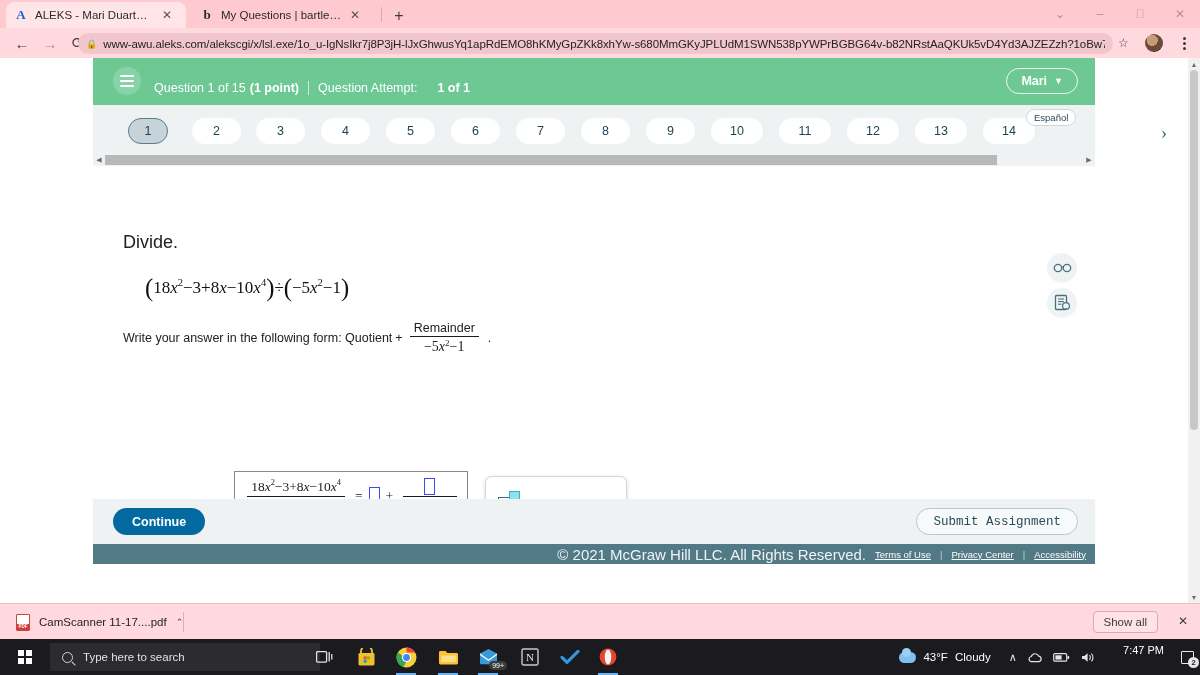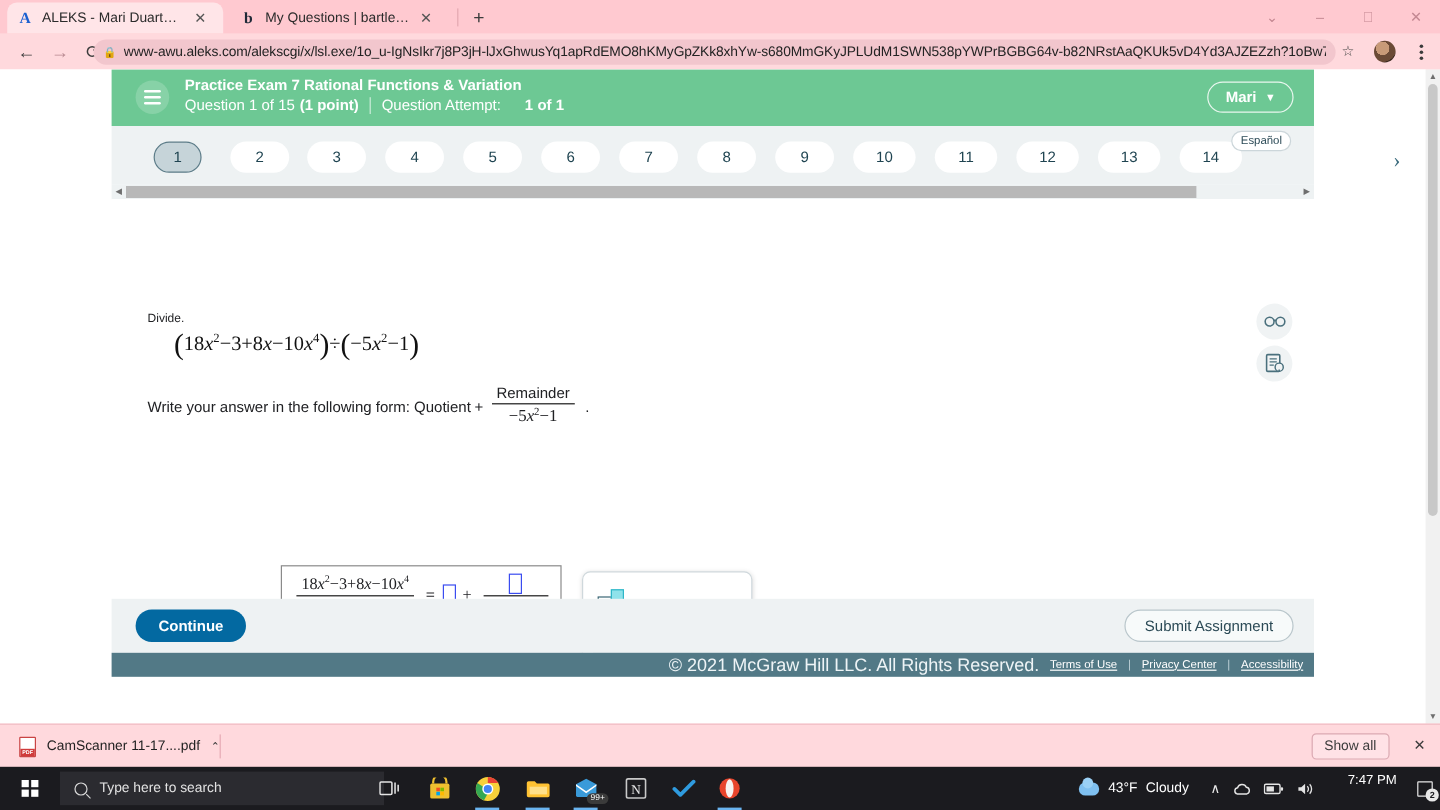--- a/index.html
+++ b/index.html
@@ -89,21 +89,21 @@
   #nextarrow { position:absolute; left:1068px; top:18px; font-size:18px; color:#3b6b7d; font-family:"Liberation Serif",serif; cursor:pointer; }
 
   #hscroll { position:absolute; left:0; top:96px; width:1002px; height:12px; background:#eef2f3;
              display:flex; align-items:center; }
   #hscroll .la, #hscroll .ra { width:12px; text-align:center; font-size:7px; color:#6e6e6e; }
   #hscroll .track { position:absolute; left:12px; top:1px; width:978px; height:10px; }
   #hscroll .thumb { position:absolute; left:0; top:0; width:892px; height:10px; background:#b8b8b8; }
 
   
   #qbody { position:absolute; left:0; top:108px; width:1002px; height:333px; background:#fff; }
-  #prompt { position:absolute; left:30px; top:94px; font-size:10px; color:#202124; }
+  #prompt { position:absolute; left:30px; top:66px; font-size:18px; color:#202124; }
   #expr { position:absolute; left:52px; top:108px; font-family:"Liberation Serif", serif; font-size:17px; color:#111; }
   #formline { position:absolute; left:30px; top:155px; font-size:12.5px; color:#202124;
               display:flex; align-items:center; gap:0; }
 
   
   .mi { font-family:"Liberation Serif", serif; font-style:italic; }
   .mn { font-family:"Liberation Serif", serif; font-style:normal; }
   sup.e { font-size:62%; vertical-align:super; font-family:"Liberation Serif", serif; font-style:italic; }
   .paren { font-family:"Liberation Serif", serif; font-size:1.45em; vertical-align:-0.12em; }
 
@@ -137,21 +137,21 @@
   #tool1 { top:87px; }
   #tool2 { top:122px; }
 
   
   #actionbar { position:absolute; left:0; top:441px; width:1002px; height:45px; background:#eef2f3; }
   #continue { position:absolute; left:20px; top:9px; height:27px; background:#0369a1; color:#fff;
               border-radius:14px; font-size:12.5px; font-weight:bold; display:flex; align-items:center;
               padding:0 19px; cursor:pointer; }
   #submit { position:absolute; right:17px; top:9px; height:27px; background:#f7fafa; color:#2b4a56;
             border:1px solid #b9c6cb; border-radius:14px; font-size:12.5px; display:flex; align-items:center;
-            padding:0 16px; cursor:pointer; }
+            padding:0 16px; cursor:pointer;font-family:Liberation Mono, monospace; }
   #footer { position:absolute; left:0; top:486px; width:1002px; height:20px; background:#527986;
             display:flex; align-items:center; justify-content:flex-end; padding-right:9px; gap:0; }
   #footer .cp { font-size:15px; color:#eef4f6; margin-right:9px; }
   #footer a { font-size:9.5px; color:#fff; text-decoration:underline; cursor:pointer; }
   #footer .pipe { color:#bcd0d7; font-size:9.5px; margin:0 9px; }
   #leftedge { position:absolute; left:0; top:0; width:93px; height:545px; background:#fff; }
   #rightedge { position:absolute; left:1095px; top:0; width:93px; height:545px; background:#fff; }
 
   
   #shelf { position:absolute; left:0; top:603px; width:1200px; height:36px; background:#ffd9dd;
@@ -252,21 +252,20 @@
     <div id="rightedge"></div>
 
     <div id="aleks">
 
       <div id="greenbar">
         <div id="hamburger">
             <i></i>
             <i></i>
             <i></i>
           </div>
-        <div id="gb-title">Practice Exam 7 Rational Functions &amp; Variation</div>
         <div id="gb-sub">
           <span>Question 1 of 15</span>
           <b style="margin-left:4px">(1 point)</b>
           <span class="bar"></span>
           <span>Question Attempt:</span>
           <b style="margin-left:20px">1 of 1</b>
         </div>
         <div id="userbtn">
           <span>Mari</span>
           <span class="chev">▼</span>

